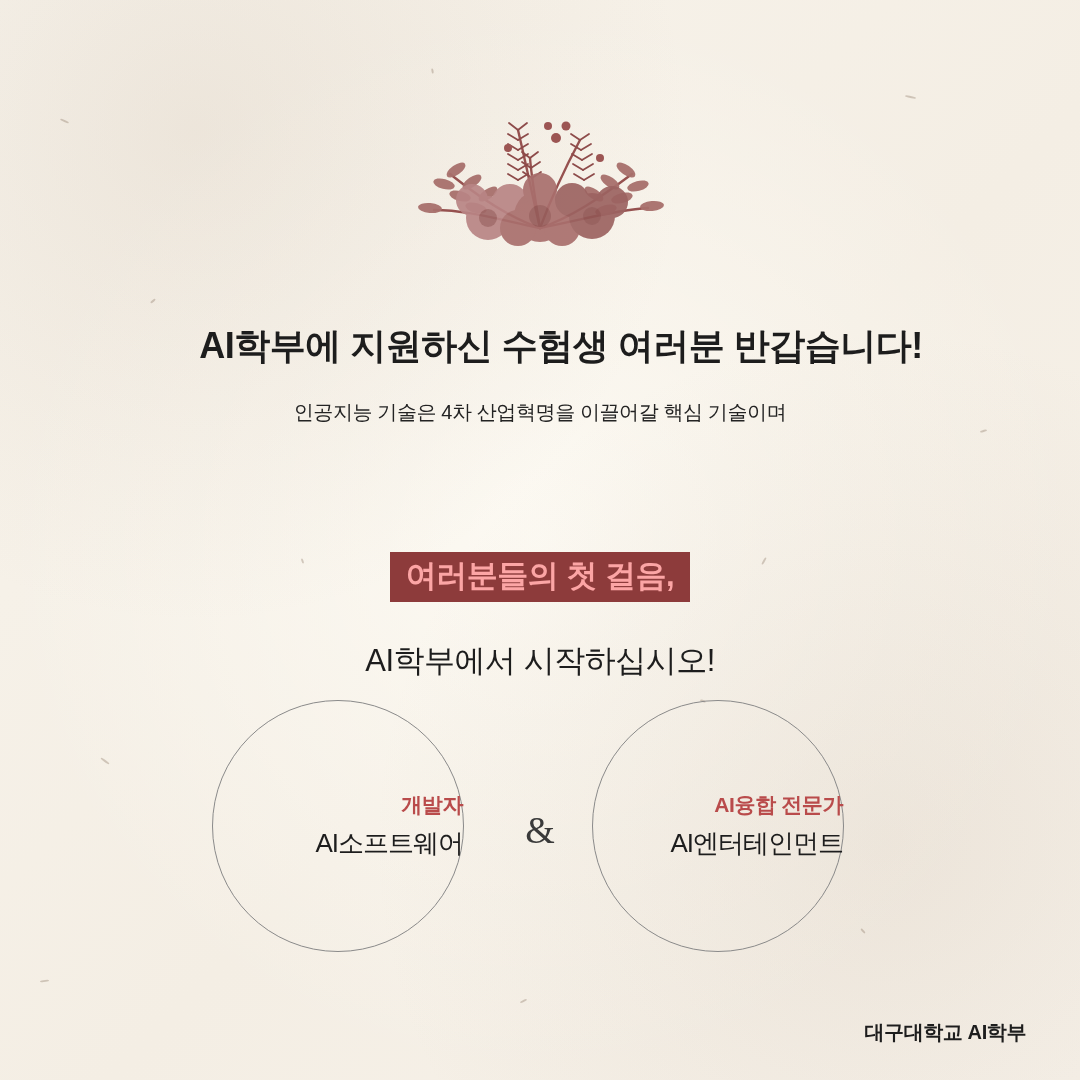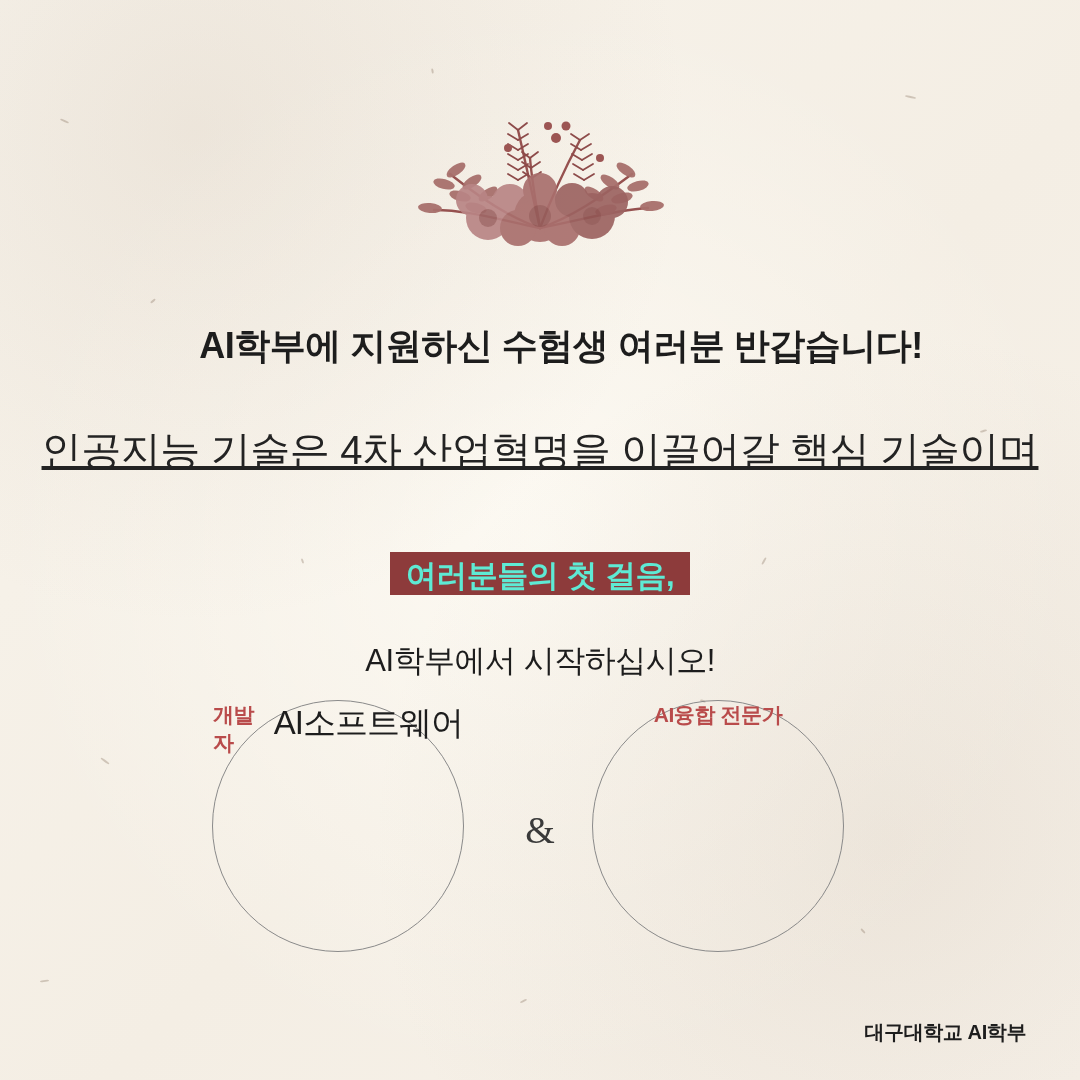--- a/index.html
+++ b/index.html
@@ -53,39 +53,38 @@
   }
   #headline {
     top: 322px;
     font-size: 36px;
     font-weight: bold;
     color: #1d1d1d;
     letter-spacing: -0.5px;
     margin-left: 42px;
   }
   #body-copy {
-    top: 418px;
-    font-size: 40px;
+    top: 396px;
+    font-size: 20px;
     color: #232323;
     line-height: 1.62;
     letter-spacing: -0.4px;
-    text-decoration: underline;
   }
   #body-copy div { white-space: nowrap; }
 
   #highlight-wrap {
     top: 552px;
   }
   .highlight {
     display: inline-block;
     background: #8d3b3b;
-    color: #5eead4;
+    color: #fca5a5;
     font-size: 31px;
     font-weight: bold;
-    padding: 7px 16px 2px 16px;
+    padding: 7px 16px 9px 16px;
     letter-spacing: -0.5px;
     line-height: 1.1;
   }
   #subline {
     top: 640px;
     font-size: 31px;
     font-weight: normal;
     color: #1d1d1d;
     letter-spacing: -0.5px;
   }
@@ -99,36 +98,36 @@
     height: 260px;
   }
   .circle {
     position: absolute;
     top: 0;
     width: 252px;
     height: 252px;
     border: 1.6px solid #8a8a8a;
     border-radius: 50%;
     display: flex;
-    flex-direction: row;
-    align-items: flex-start;
+    flex-direction: column;
+    align-items: flex-end;
     justify-content: center;
     box-sizing: border-box;
   }
   #circle-left  { left: 212px; }
   #circle-right { left: 592px; }
   .circle-eyebrow {
     font-size: 21px;
     font-weight: bold;
     color: #b94b4b;
     margin-bottom: 7px;
     letter-spacing: -0.4px;
   }
   .circle-title {
-    font-size: 33px;
+    font-size: 26px;
     color: #1d1d1d;
     letter-spacing: -1px;
     white-space: nowrap;
   }
   #amp {
     position: absolute;
     left: 0;
     right: 0;
     top: 108px;
     text-align: center;
@@ -250,18 +249,19 @@
   <div class="center-col" id="subline">AI학부에서 시작하십시오!</div>
 
   <div id="circles">
     <div class="circle" id="circle-left">
       <div class="circle-eyebrow">개발자</div>
       <div class="circle-title">AI소프트웨어</div>
     </div>
     <div id="amp">&amp;</div>
     <div class="circle" id="circle-right">
       <div class="circle-eyebrow">AI융합 전문가</div>
+      <div class="circle-title">AI엔터테인먼트</div>
     </div>
   </div>
 
   <div id="footer">대구대학교 AI학부</div>
 
 </div>
 
 </body></html>

